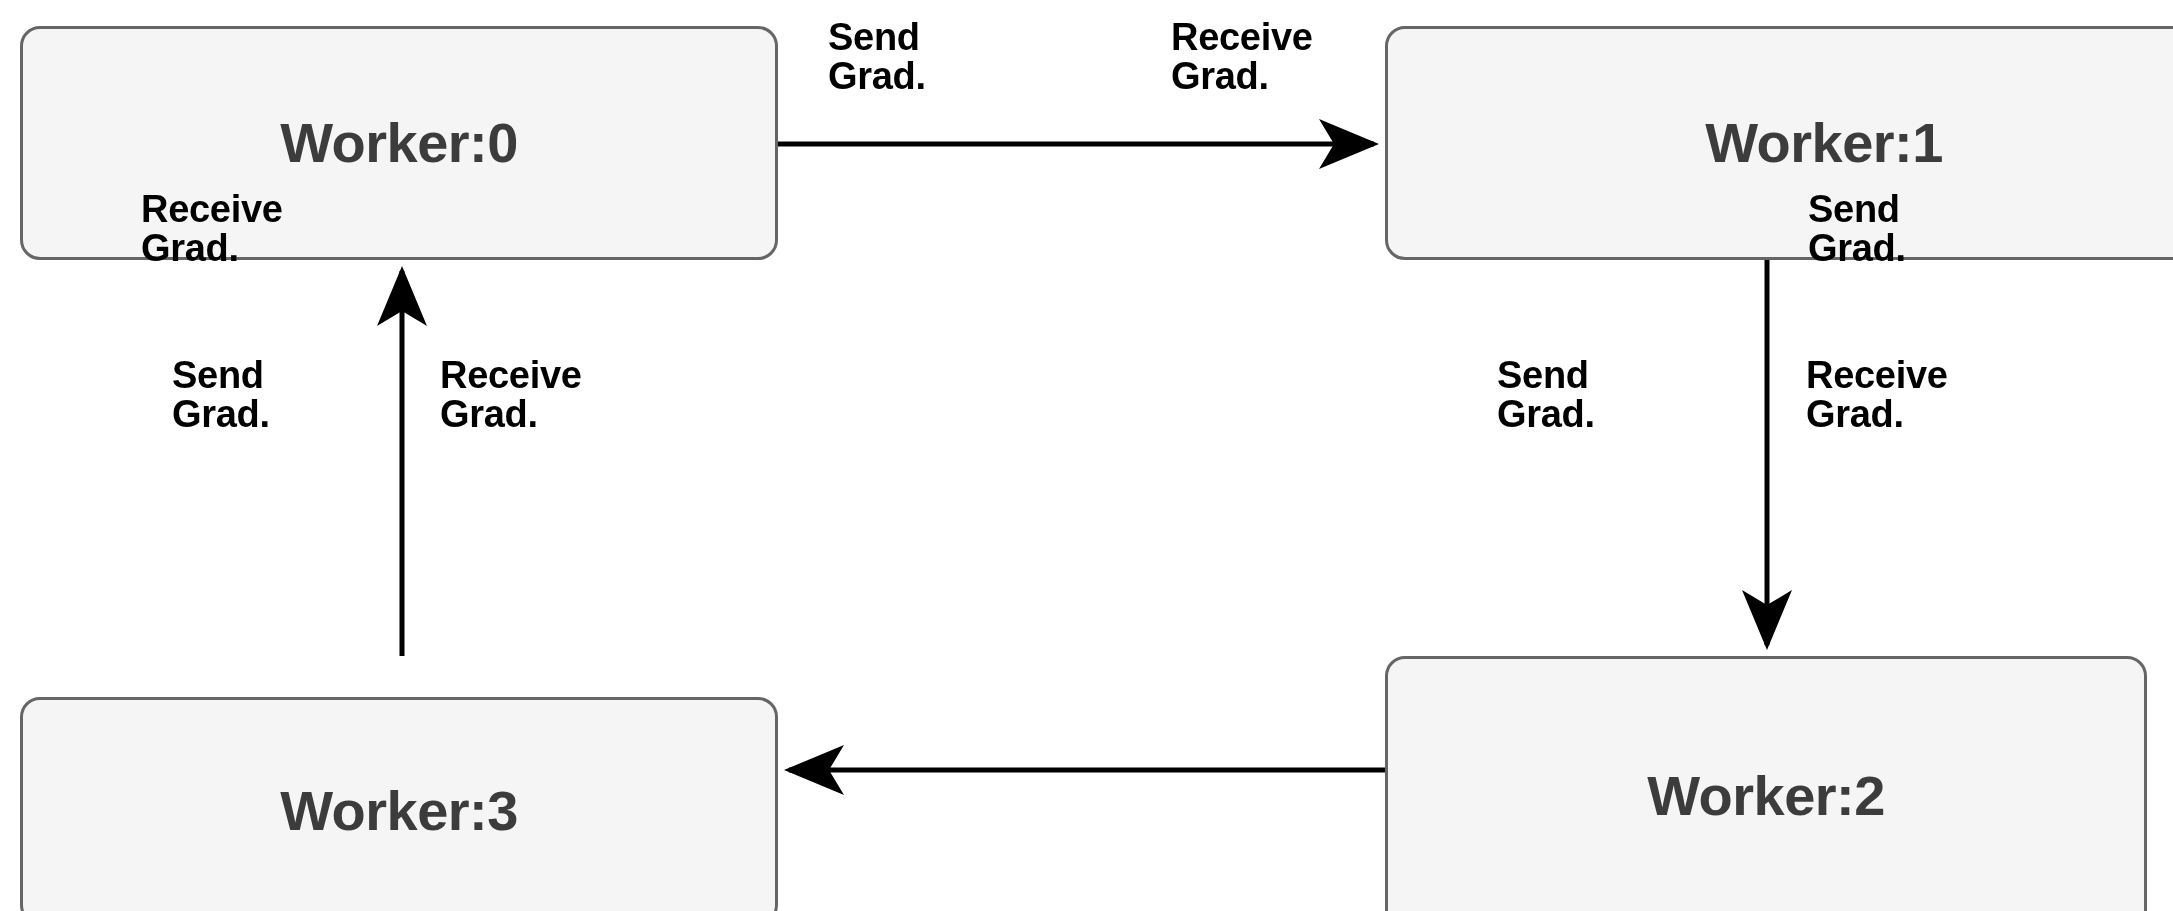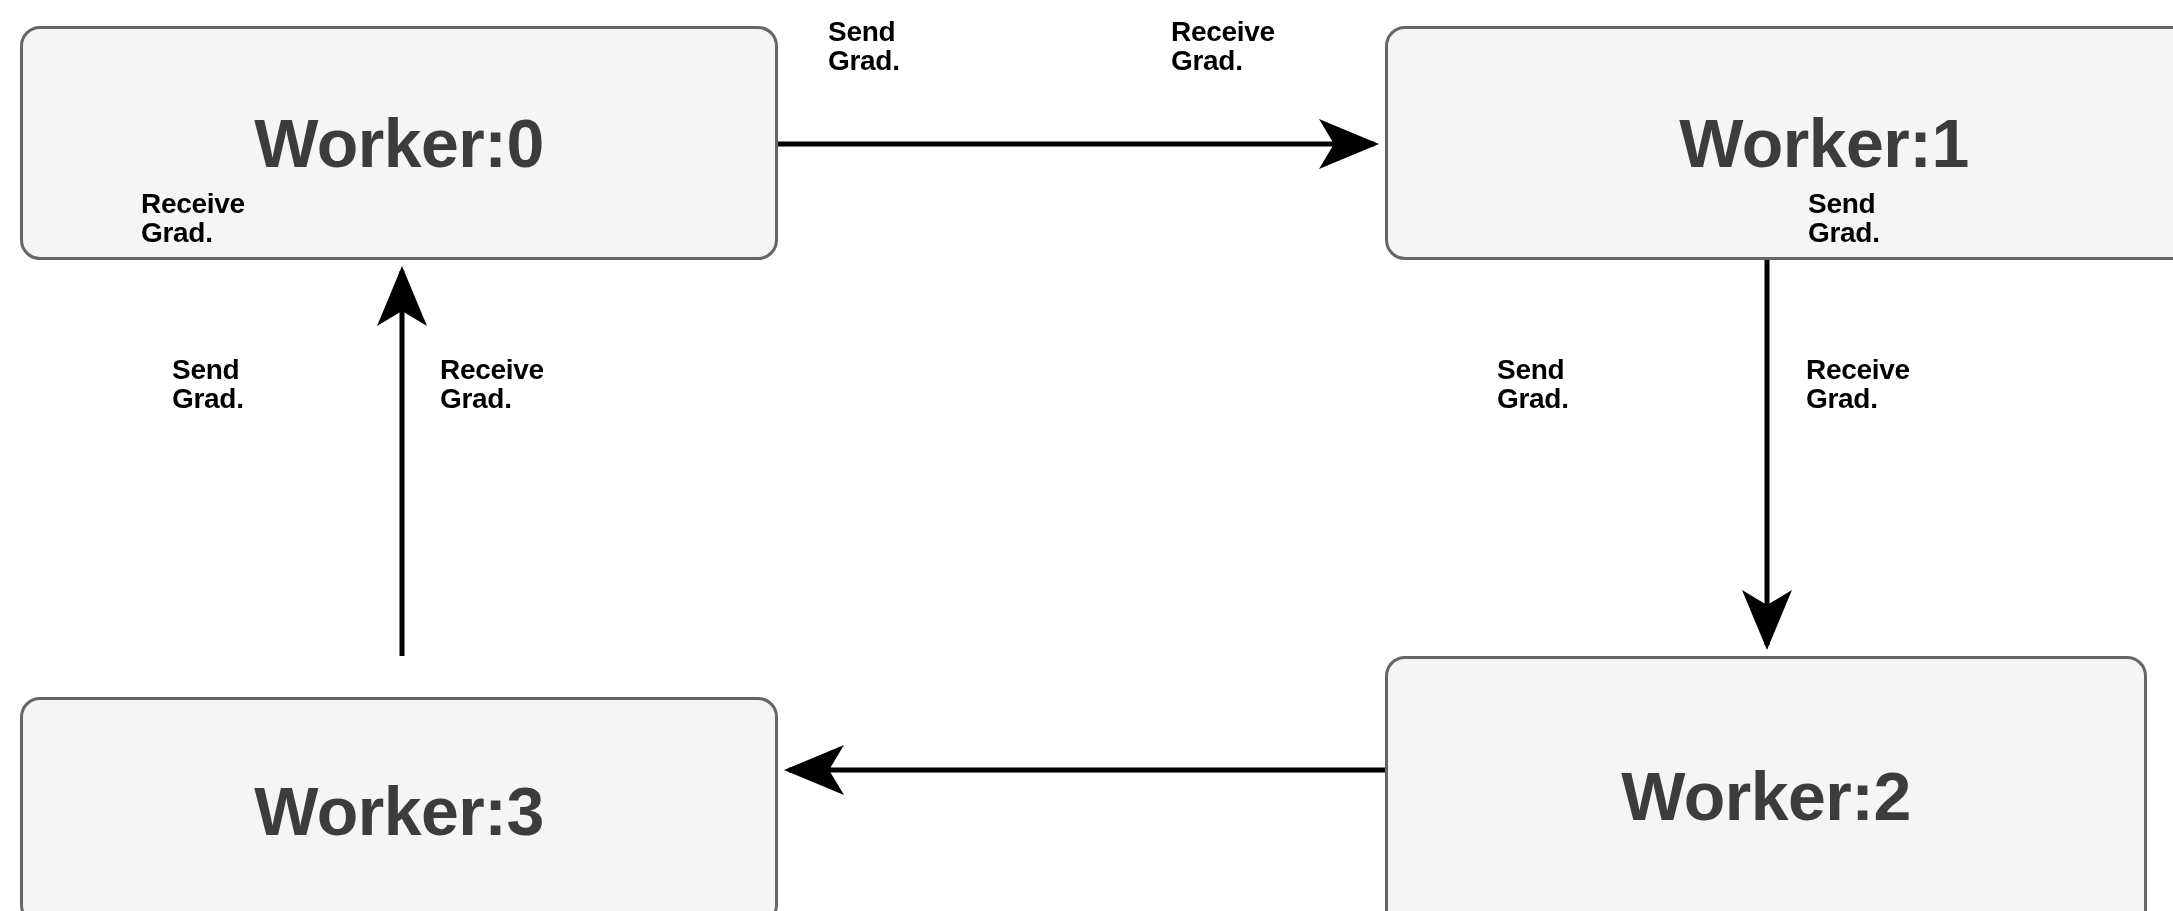--- a/index.html
+++ b/index.html
@@ -21,21 +21,21 @@
     position: absolute;
     box-sizing: border-box;
     background: #f5f5f5;
     border: 3px solid #666666;
     border-radius: 20px;
     display: flex;
     align-items: center;
     justify-content: center;
   }
   .worker-label {
-    font-size: 68px;
+    font-size: 56px;
     font-weight: bold;
     color: #3c3c3c;
     letter-spacing: -0.5px;
     line-height: 1;
     white-space: nowrap;
   }
   #node-w0 { left: 20px;   top: 26px;  width: 758px; height: 234px; }
   #node-w1 { left: 1385px; top: 26px;  width: 878px; height: 234px; }
   #node-w3 { left: 20px;   top: 656px; width: 758px; height: 228px; margin-top: 41px; }
   #node-w2 { left: 1385px; top: 656px; width: 762px; height: 279px; }
@@ -44,21 +44,21 @@
     position: absolute;
     left: 0;
     top: 0;
     width: 2173px;
     height: 911px;
     pointer-events: none;
   }
 
   .edge-label {
     position: absolute;
-    font-size: 28px;
+    font-size: 38px;
     font-weight: bold;
     color: #000000;
     line-height: 1.02;
     white-space: pre-line;
     letter-spacing: -0.3px;
   }
 
   
   #lbl-w0-send     { left: 828px;  top: 18px;  text-align: left; }
   #lbl-w1-receive  { left: 1171px; top: 18px;  text-align: left; }

